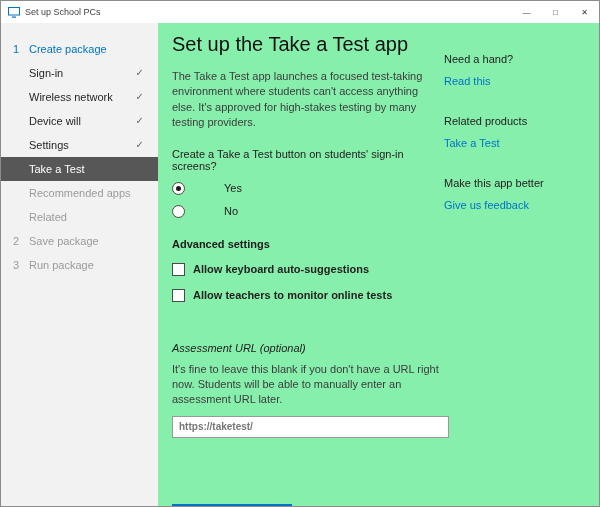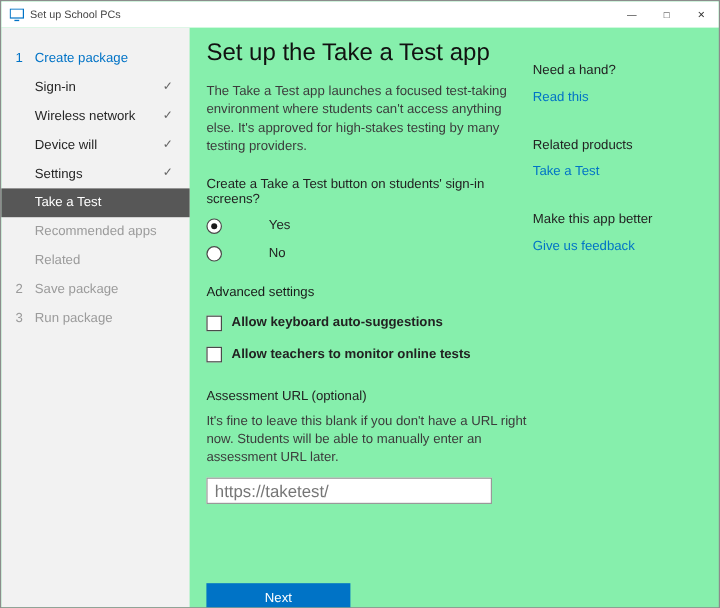--- a/index.html
+++ b/index.html
@@ -43,32 +43,32 @@
   .desc { font-size:11px; line-height:1.4; color:#3c3c3c; width:272px; margin-top:13px; }
   .question { font-size:11px; color:#222; margin-top:17px; }
 
   .radio-row { display:flex; align-items:flex-start; margin-top:10px; cursor:pointer;gap:31px; }
   .radio { width:13px; height:13px; border:1px solid #4a4a4a; border-radius:50%;
            margin-right:8px; position:relative; background:#fff; flex:0 0 auto; }
   .radio.checked::after { content:""; position:absolute; left:3px; top:3px;
            width:5px; height:5px; border-radius:50%; background:#1a1a1a; }
   .radio-label { font-size:11px; color:#222; }
 
-  .advanced { font-size:11px; font-weight:normal; color:#1a1a1a; margin-top:20px; }
+  .advanced { font-size:11px; font-weight:bold; color:#1a1a1a; margin-top:20px; }
 
   .check-row { display:flex; align-items:center; margin-top:13px; cursor:pointer;font-weight:bold; }
   .checkbox { width:13px; height:13px; border:1px solid #4a4a4a; background:#fff;
               margin-right:8px; flex:0 0 auto; }
   .check-label { font-size:11px; color:#222; }
 
-  .url-label { font-size:11px; color:#222; margin-top:22px; }
+  .url-label { font-size:11px; color:#222; margin-top:40px;font-style:italic; }
   .url-help { font-size:11px; line-height:1.4; color:#3c3c3c; width:272px; margin-top:8px; }
-  .url-input { display:block; margin-top:8px; width:238px; height:22px;
-               border:1px solid #999; padding:2px 6px; font-size:14px;
-               font-family:"Liberation Sans", sans-serif; color:#222; outline:none; }
+  .url-input { display:block; margin-top:8px; width:277px; height:22px;
+               border:1px solid #999; padding:2px 6px; font-size:10px;
+               font-family:"Liberation Sans", sans-serif; color:#222; outline:none;font-weight:bold; }
   .url-input::placeholder { color:#767676; opacity:1; }
 
   .next-btn { display:block; margin-top:66px; width:120px; height:26px;
               background:#0073c6; color:#fff; border:none; font-size:11px;
               font-family:"Liberation Sans", sans-serif; cursor:pointer; }
 
   
   .aside { flex:1; padding-top:30px; font-size:11px; }
   .aside-group { margin-bottom:28px; }
   .aside-heading { color:#222; margin-bottom:10px; }

